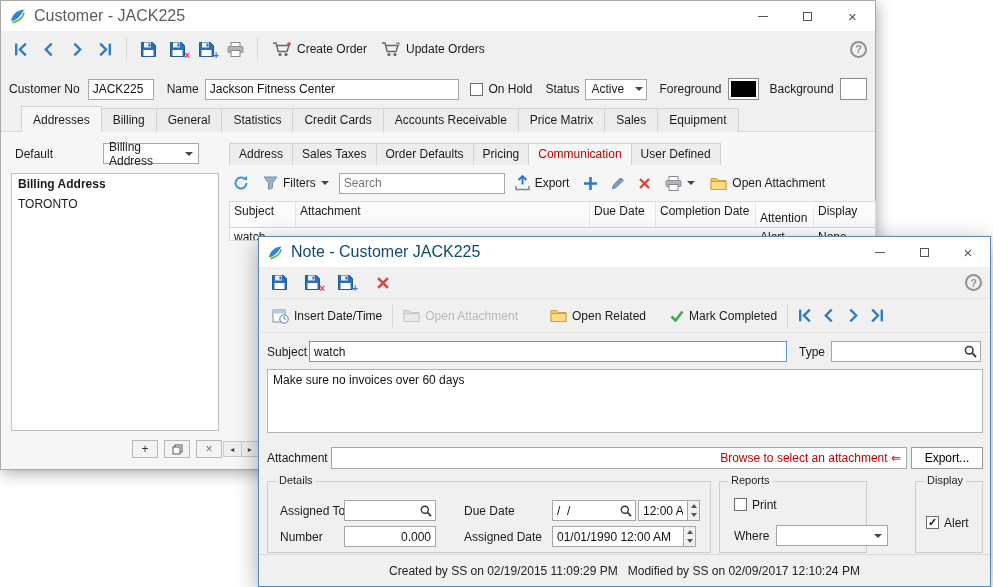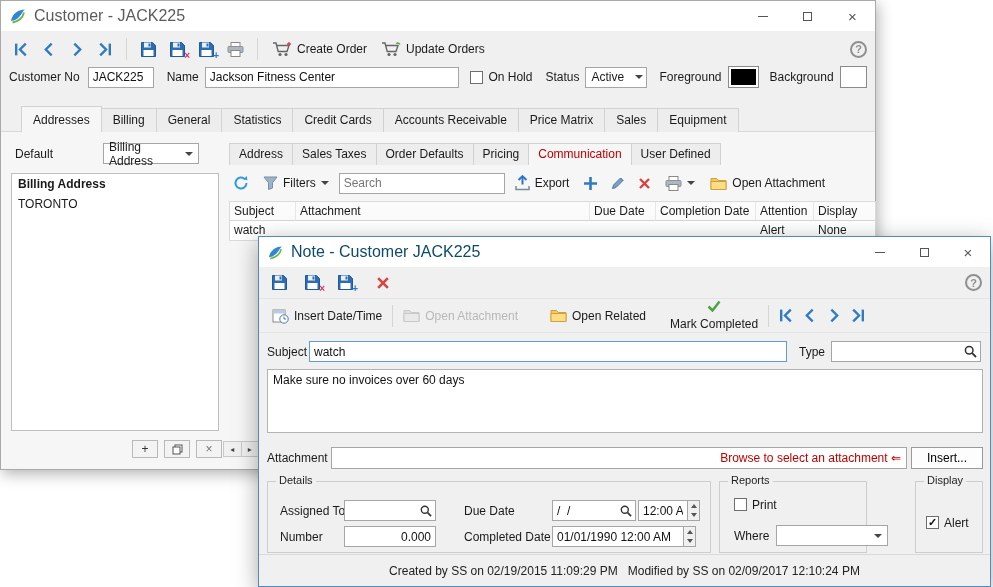--- a/index.html
+++ b/index.html
@@ -165,21 +165,21 @@
             <path d="M1 2h3l2.2 8.5H15l2-6H5" fill="none" stroke="#666" stroke-width="1.4"></path>
             <circle cx="8" cy="13.5" r="1.6" fill="#666"></circle>
             <circle cx="14" cy="13.5" r="1.6" fill="#666"></circle>
             <path d="M15 2.5a3 3 0 0 1 4 1" fill="none" stroke="#5a9e46" stroke-width="1.3"></path>
           </svg>
         <span class="blab">Update Orders</span>
       </span>
       <span class="help" style="margin-left:auto;">?</span>
     </div>
 
-    <div style="position:absolute;left:8px;right:8px;top:64px;height:24px;display:flex;align-items:center;">
+    <div style="position:absolute;left:8px;right:8px;top:76px;height:24px;display:flex;align-items:center;">
       <span class="lbl">Customer No</span>
       <input class="inp" style="width: 66px; margin-left: 8px;" value="JACK225">
       <span class="lbl" style="margin-left:13px;">Name</span>
       <input class="inp" style="width: 284px; margin-left: 6px;" value="Jackson Fitness Center">
       <span class="cb" style="margin-left:11px;"></span>
       <span class="lbl" style="margin-left:5px;">On Hold</span>
       <span class="lbl" style="margin-left:13px;">Status</span>
       <div class="combo" style="width:62px;margin-left:6px;">
         <span>Active</span>
         <span class="dda"></span>
@@ -300,21 +300,21 @@
         <span class="blab">Open Attachment</span>
       </span>
     </div>
 
     <div class="grid" style="left:228px;top:200px;width:647px;height:40px;z-index:2;">
       <div class="grow ghead">
         <span class="gc" style="width:66px;">Subject</span>
         <span class="gc" style="width:294px;">Attachment</span>
         <span class="gc" style="width:66px;">Due Date</span>
         <span class="gc" style="width:100px;">Completion Date</span>
-        <span class="gc" style="width:58px;">Attention</span>
+        <span class="gc" style="width:58px;margin-top:7px;">Attention</span>
         <span class="gc" style="width:63px;border-right:none;">Display</span>
       </div>
       <div class="grow">
         <span class="gc" style="width:66px;border-right:none;">watch</span>
         <span class="gc" style="width:294px;border-right:none;"></span>
         <span class="gc" style="width:66px;border-right:none;"></span>
         <span class="gc" style="width:100px;border-right:none;"></span>
         <span class="gc" style="width:58px;border-right:none;">Alert</span>
         <span class="gc" style="width:63px;border-right:none;">None</span>
       </div>
@@ -403,21 +403,21 @@
           </svg>
         <span class="blab">Open Attachment</span>
       </span>
       <span class="tbtn" style="margin-left:22px;">
         <svg width="17" height="13" viewBox="0 0 17 13">
             <path d="M1 1.5h5.5l1.8 2H16v9H1z" fill="#f5c85c" stroke="#cda23e"></path>
             <path d="M1 4.5h15v8H1z" fill="#fddd84" stroke="#cda23e"></path>
           </svg>
         <span class="blab">Open Related</span>
       </span>
-      <span class="tbtn" style="margin-left:14px;flex-direction:column;">
+      <span class="tbtn" style="margin-left:14px;">
         <svg width="14" height="12" viewBox="0 0 14 12">
             <path d="M1.5 6.5l4 4L12.5 1.5" fill="none" stroke="#4aa546" stroke-width="2.5"></path>
           </svg>
         <span class="blab">Mark Completed</span>
       </span>
       <span class="sep"></span>
       <span class="icbtn">
           <svg class="navsvg" width="16" height="15" viewBox="0 0 15 14">
             <path d="M3 1.5v11"></path>
             <path d="M12 1.5L6.5 7l5.5 5.5"></path>
@@ -452,21 +452,21 @@
         </svg>
     </div>
 
     <textarea style="position: absolute; left: 8px; top: 132px; width: 716px; height: 64px; background: rgb(255, 255, 255); border: 1px solid rgb(179, 179, 179); resize: none; padding: 3px 5px;">Make sure no invoices over 60 days</textarea>
 
     <span class="glbl" style="left:8px;top:214px;">Attachment</span>
     <div style="position:absolute;left:72px;top:210px;width:576px;height:22px;background:#fff;border:1px solid #a6a6a6;display:flex;align-items:center;">
       <input style="border: none; outline: none; flex: 1 1 0%; min-width: 0px; padding: 0px 4px; background: transparent;" value="">
       <span class="redhint" style="padding-right:5px;">Browse to select an attachment ⇐</span>
     </div>
-    <button style="position:absolute;left:652px;top:210px;width:72px;height:22px;background:#fdfdfd;border:1px solid #9a9a9a;font:12px 'Liberation Sans',sans-serif;">Insert...</button>
+    <button style="position:absolute;left:652px;top:210px;width:72px;height:22px;background:#fdfdfd;border:1px solid #9a9a9a;font:12px 'Liberation Sans',sans-serif;">Export...</button>
 
     <div class="group" style="left:8px;top:244px;width:444px;height:72px;">
       <span class="gtitle">Details</span>
       <span class="glbl" style="left:12px;top:22px;">Assigned To</span>
       <div class="iconed" style="position:absolute;left:76px;top:18px;width:92px;">
         <input value="" style="">
         <svg width="12" height="12" viewBox="0 0 13 13">
             <circle cx="5.2" cy="5.2" r="3.8" fill="none" stroke="#333" stroke-width="1.5"></circle>
             <line x1="8.2" y1="8.2" x2="12" y2="12" stroke="#333" stroke-width="1.8"></line>
           </svg>
@@ -481,21 +481,21 @@
       </div>
       <div style="position:absolute;left:370px;top:18px;display:flex;">
         <input class="inp" style="width: 50px;" value="12:00 AM">
         <span class="spin">
             <span class="up"></span>
             <span class="dn"></span>
           </span>
       </div>
       <span class="glbl" style="left:12px;top:48px;">Number</span>
       <input class="inp num-right" style="position: absolute; left: 76px; top: 44px; width: 92px;" value="0.000">
-      <span class="glbl" style="left:196px;top:48px;">Completed Date</span>
+      <span class="glbl" style="left:196px;top:48px;">Assigned Date</span>
       <div style="position:absolute;left:284px;top:44px;display:flex;">
         <input class="inp" style="width: 132px;" value="01/01/1990 12:00 AM">
         <span class="spin">
             <span class="up"></span>
             <span class="dn"></span>
           </span>
       </div>
     </div>
 
     <div class="group" style="left:460px;top:244px;width:148px;height:72px;">

